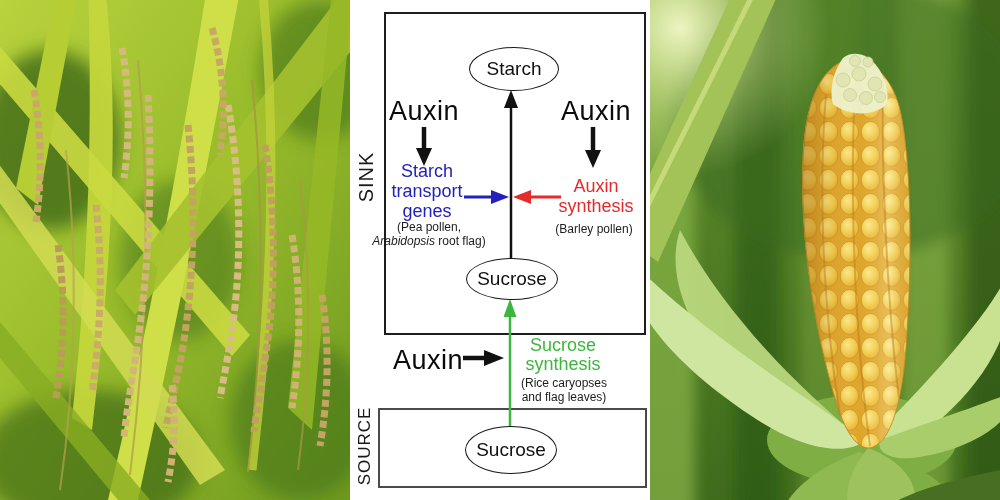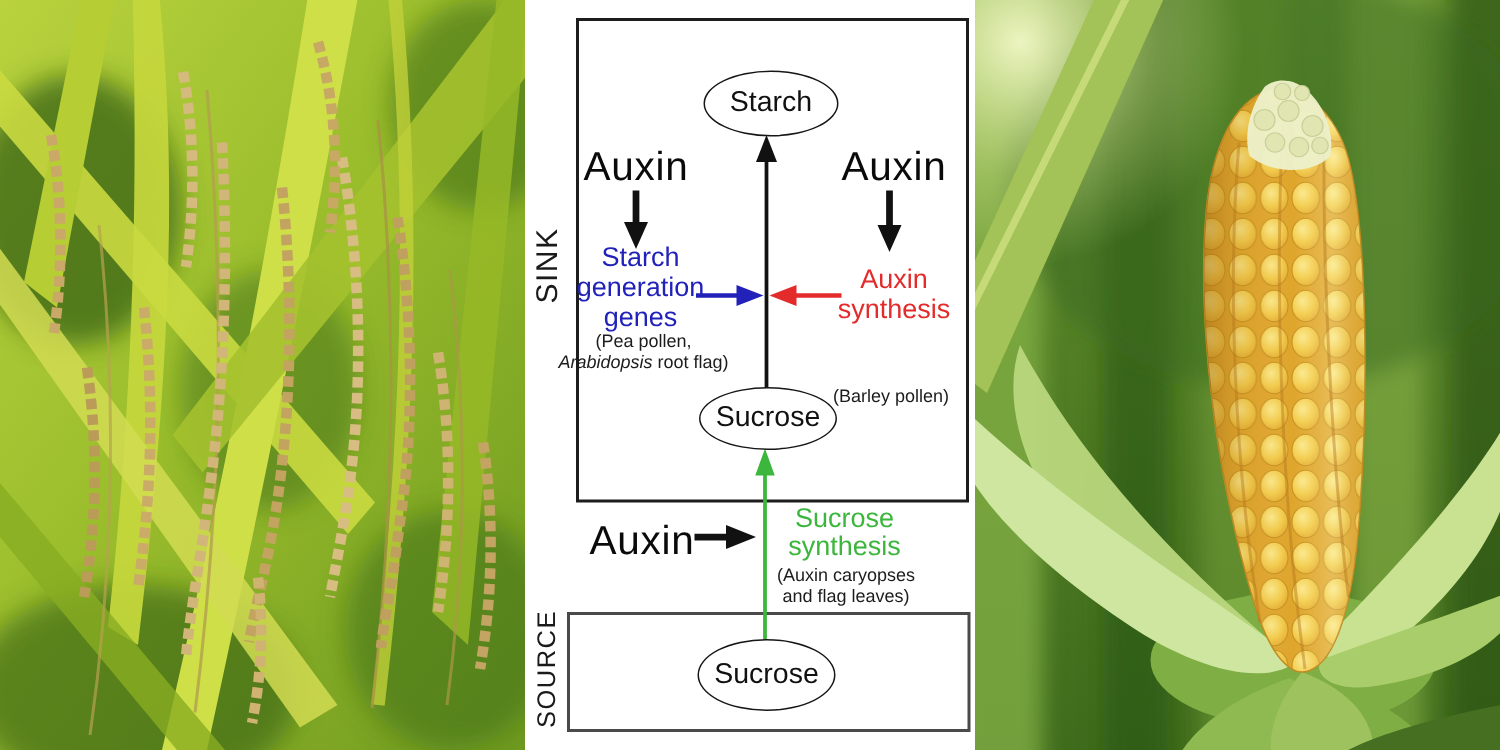--- a/index.html
+++ b/index.html
@@ -45,21 +45,21 @@
 
   .mlabel{position:absolute;transform:translateX(-50%);text-align:center;z-index:3;
           font-size:18px;line-height:20px;white-space:nowrap;}
   .blue-label{left:77px;top:161px;color:var(--diagram-blue);}
   .red-label{left:246px;top:176px;color:var(--diagram-red);}
   .green-label{left:213px;top:336px;color:var(--diagram-green);line-height:19px;}
 
   .caption{position:absolute;transform:translateX(-50%);text-align:center;z-index:3;
            font-size:12px;line-height:13.5px;color:#1c1c1c;white-space:nowrap;}
   .cap-pea{left:79px;top:221px;}
-  .cap-barley{left:244px;top:223px;margin-top:35px;}
+  .cap-barley{left:244px;top:223px;}
   .cap-rice{left:214px;top:377px;}
 </style>
 </head>
 <body>
 
 <div class="stage">
 
   <svg class="photo" viewBox="0 0 350 500" preserveAspectRatio="none">
     <defs>
       <linearGradient id="riceBg" x1="0" y1="0" x2="1" y2="1">
@@ -153,40 +153,40 @@
     <div class="node node-sucrose-source">
       <span>Sucrose</span>
     </div>
 
     <div class="auxin auxin-left">Auxin</div>
     <div class="auxin auxin-right">Auxin</div>
     <div class="auxin auxin-bottom">Auxin</div>
 
     <div class="mlabel blue-label">
       <div>Starch</div>
-      <div>generation</div>
+      <div>transport</div>
       <div>genes</div>
     </div>
     <div class="caption cap-pea">
       <div>(Pea pollen,</div>
       <div><i>Arabidopsis</i><span> root flag)</span></div>
     </div>
 
     <div class="mlabel red-label">
       <div>Auxin</div>
       <div>synthesis</div>
     </div>
     <div class="caption cap-barley">(Barley pollen)</div>
 
     <div class="mlabel green-label">
       <div>Sucrose</div>
       <div>synthesis</div>
     </div>
     <div class="caption cap-rice">
-      <div>(Auxin caryopses</div>
+      <div>(Rice caryopses</div>
       <div>and flag leaves)</div>
     </div>
   </div>
 
   <svg class="photo" viewBox="0 0 350 500" preserveAspectRatio="none">
     <defs>
       <linearGradient id="cornBg" x1="0" y1="0" x2="0" y2="1">
         <stop offset="0" stop-color="#648f2e"></stop>
         <stop offset="1" stop-color="#3f6c1c"></stop>
       </linearGradient>

